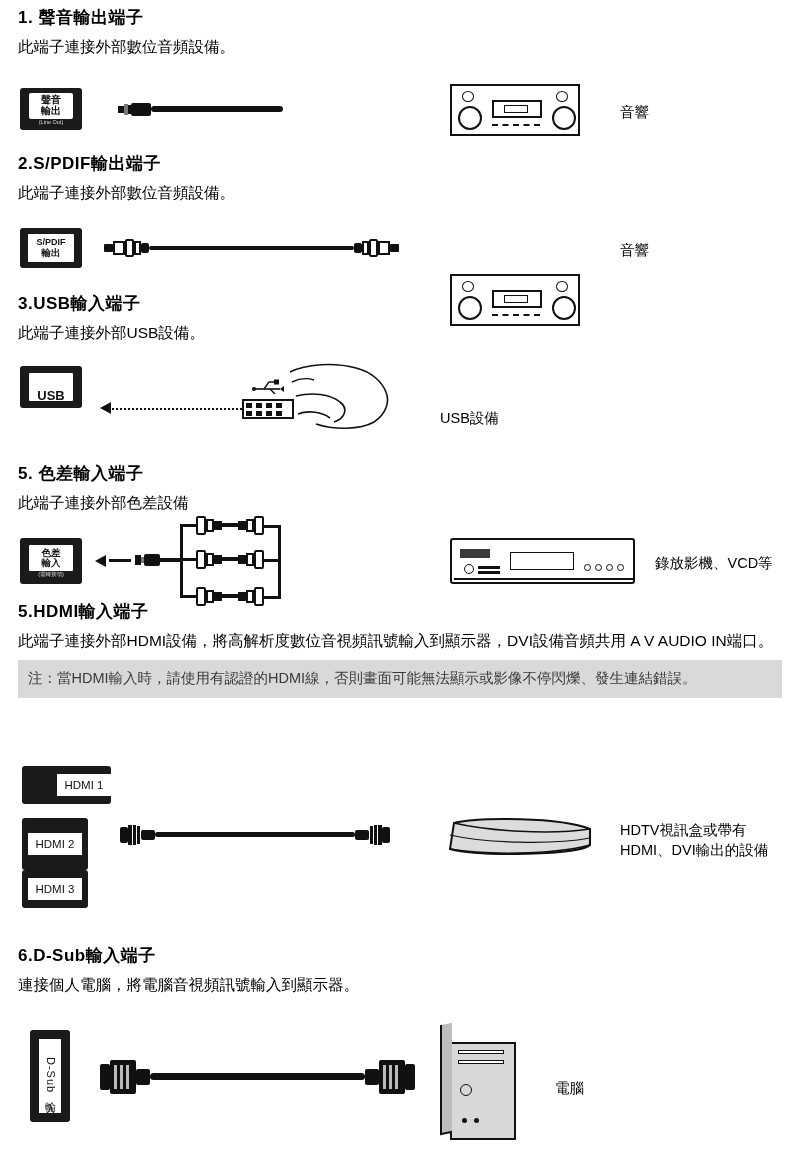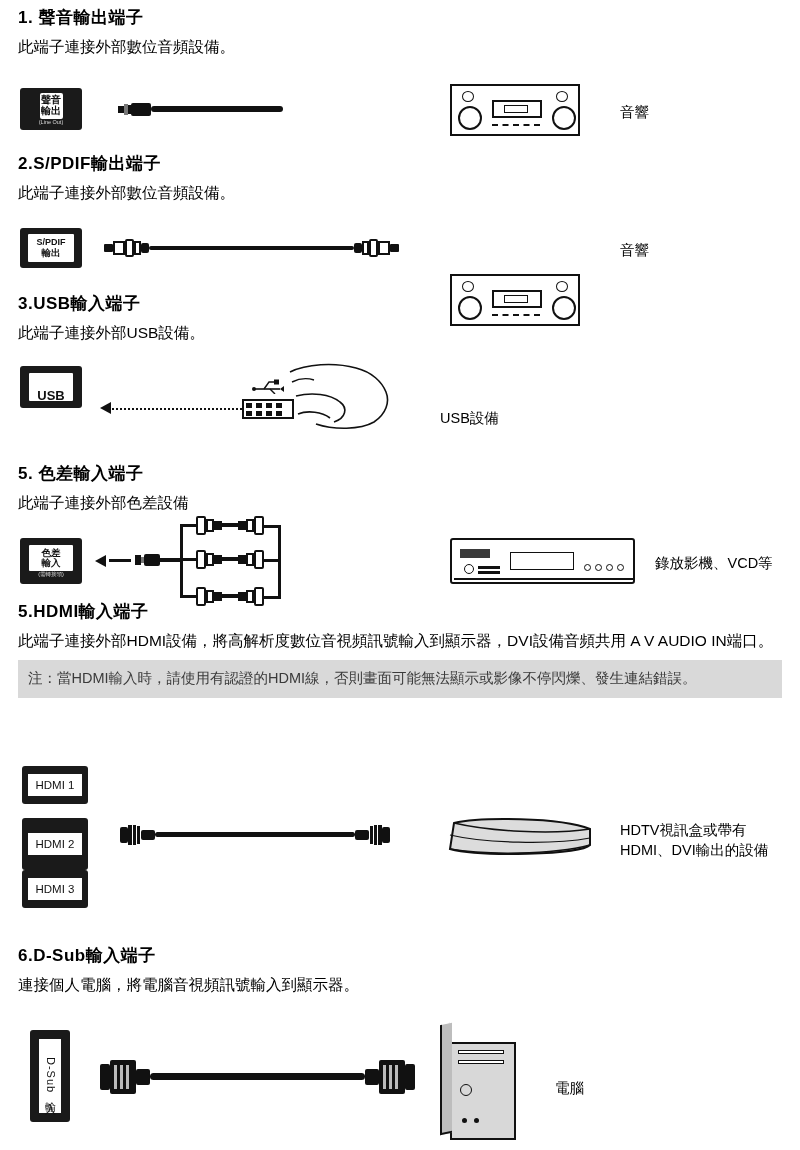--- a/index.html
+++ b/index.html
@@ -198,21 +198,21 @@
 <body>
 
 <div class="page">
 
   <div class="section" style="top:6px;">
     <div class="sec-title">1. 聲音輸出端子</div>
     <div class="sec-desc">此端子連接外部數位音頻設備。</div>
   </div>
 
   <div class="abs port-badge" style="left:20px; top:88px; width:62px; height:42px;">
-    <div class="badge-inner-box" style="width:23px;height:26px;border-radius:2px;">
+    <div class="badge-inner-box" style="width:44px;height:26px;border-radius:2px;">
       <div style="font-size:10px;font-weight:bold;">聲音</div>
       <div style="font-size:10px;font-weight:bold;">輸出</div>
     </div>
     <div class="pb-sub">(Line Out)</div>
   </div>
 
   <div class="abs" style="left:118px; top:100px; width:165px; height:20px;">
     <div class="abs" style="left:0px; top:6px; width:6px; height:7px; background:#111;"></div>
     <div class="abs" style="left:6px; top:4px; width:4px; height:11px; background:#777;"></div>
     <div class="abs" style="left:10px; top:5px; width:3px; height:9px; background:#111;"></div>
@@ -394,21 +394,21 @@
     <div class="strip" style="left:2px; top:38px; width:181px; height:2px;"></div>
   </div>
   <div class="abs dev-label" style="left:655px; top:553px;">錄放影機、VCD等</div>
 
   <div class="section" style="top:600px;">
     <div class="sec-title">5.HDMI輸入端子</div>
     <div class="sec-desc wide" style="margin-right:24px;">此端子連接外部HDMI設備，將高解析度數位音視頻訊號輸入到顯示器，DVI設備音頻共用 A V AUDIO IN端口。</div>
     <div class="note-box">注：當HDMI輸入時，請使用有認證的HDMI線，否則畫面可能無法顯示或影像不停閃爍、發生連結錯誤。</div>
   </div>
 
-  <div class="abs hdmi-badge" style="left:22px; top:766px; width:66px; height:38px;">
+  <div class="abs hdmi-badge" style="left:22px; top:766px; width:89px; height:38px;justify-content:flex-end;">
     <div class="hb-in">HDMI 1</div>
   </div>
   <div class="abs hdmi-badge" style="left:22px; top:818px; width:66px; height:52px;">
     <div class="hb-in">HDMI 2</div>
   </div>
   <div class="abs hdmi-badge" style="left:22px; top:870px; width:66px; height:38px;">
     <div class="hb-in">HDMI 3</div>
   </div>
 
   <div class="abs" style="left:120px; top:822px; width:320px; height:30px;">

